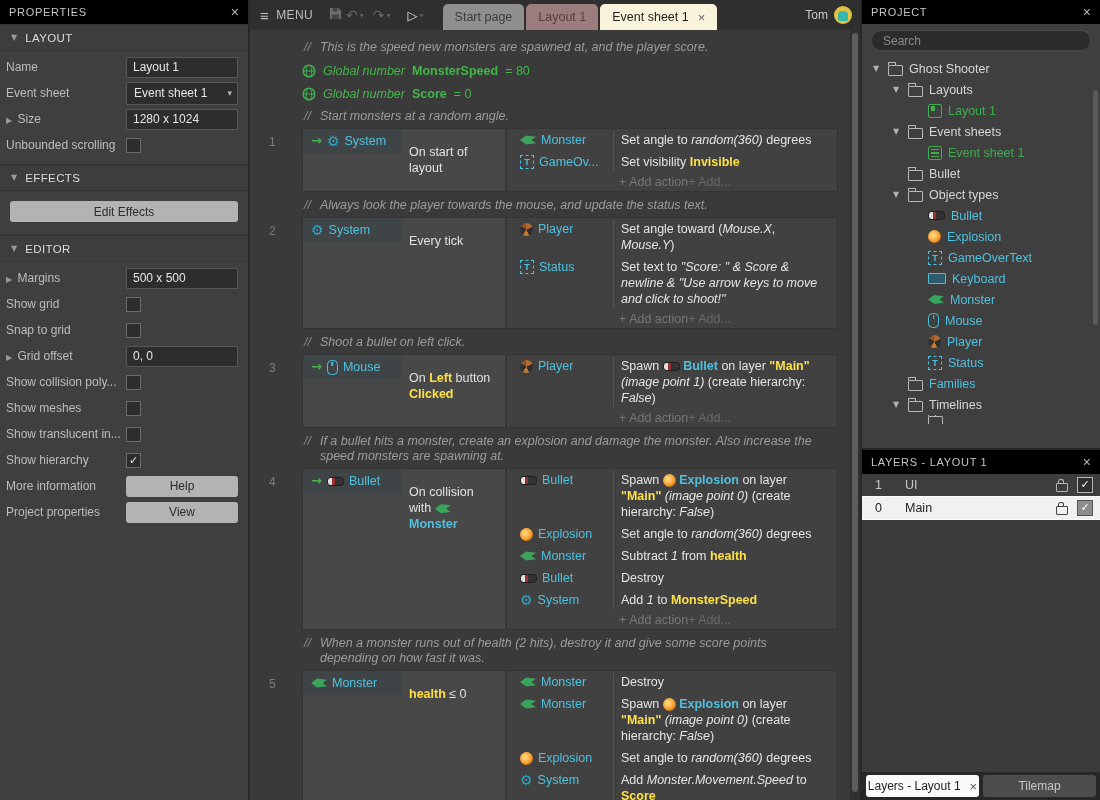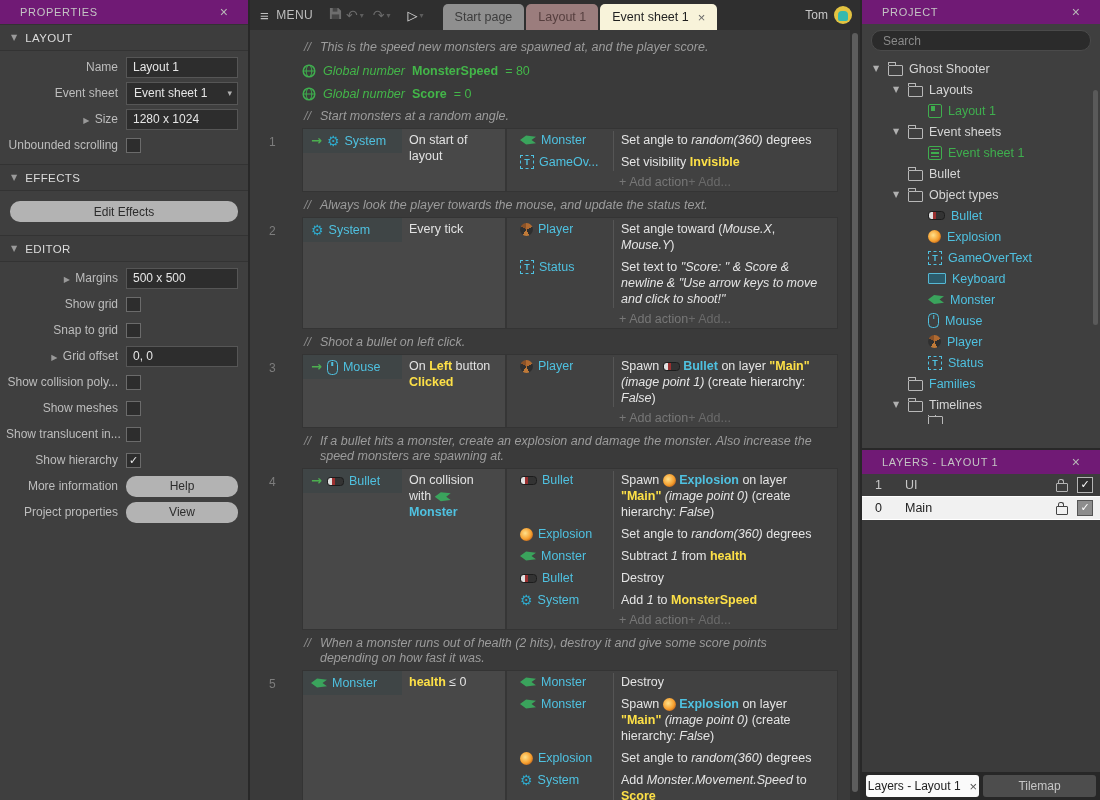--- a/index.html
+++ b/index.html
@@ -1,38 +1,38 @@
 <!DOCTYPE html>
 <html><head>
 <meta charset="utf-8">
 <style>
   html,body{margin:0;padding:0;background:#262626}
   .app{width:1100px;height:800px;display:flex;background:#3a3a3a;font-family:"Liberation Sans",sans-serif;overflow:hidden;position:relative;user-select:none}
   .sym{font-family:"DejaVu Sans",sans-serif}
   
   .lpanel{width:248px;flex:none;background:#3f3f3f;border-right:2px solid #282828;display:flex;flex-direction:column;overflow:hidden}
   .rpanel{width:238px;flex:none;background:#3f3f3f;border-left:2px solid #282828;display:flex;flex-direction:column;position:relative;overflow:hidden}
-  .phead{height:24px;flex:none;display:flex;align-items:center;padding:0 20px;background:#701a75}
+  .phead{height:24px;flex:none;display:flex;align-items:center;padding:0 9px;background:#000000}
   .ptitle{flex:1;font-size:11px;letter-spacing:.7px;color:#c4c4c4}
   .pclose{color:#b8b8b8;font-size:14px;line-height:14px;cursor:default}
   
   .props-body{flex:1;overflow:hidden}
   .sec-header{height:25px;display:flex;align-items:center;gap:8px;padding:0 11px;border-top:1px solid #333;border-bottom:1px solid #333;background:#3d3d3d}
   .tri{color:#9a9a9a;font-size:8px}
   .sec-title{color:#dcdcdc;font-size:11.5px;letter-spacing:.4px}
   .sec-body{padding:3px 0 6px}
   .prop-row{display:flex;align-items:center;min-height:26px;padding:0 10px 0 6px}
-  .prop-label{flex:1;text-align:right;color:#bdbdbd;font-size:12px;padding-right:8px;white-space:nowrap;overflow:hidden}
+  .prop-label{flex:1;color:#bdbdbd;font-size:12px;padding-right:8px;white-space:nowrap;overflow:hidden}
   .exp{font-size:8px;color:#999;margin-right:2px}
   .prop-field{width:112px;flex:none;display:flex;align-items:center}
   .prop-input{width:100%;height:19px;background:#2d2d2d;border:1px solid #565656;color:#e6e6e6;font-size:12px;padding:0 6px;font-family:inherit;box-sizing:content-box}
   .prop-select{width:100%;height:21px;background:#2d2d2d;border:1px solid #565656;color:#e6e6e6;font-size:12px;padding:0 5px 0 7px;display:flex;align-items:center;justify-content:space-between}
   .chev{color:#b0b0b0;font-size:9px}
   .prop-check{width:13px;height:13px;background:#2d2d2d;border:1px solid #6b6b6b;color:#ececec;font-size:11px;line-height:13px;text-align:center}
-  .c3-btn{height:21px;background:#b3b3b3;border:none;color:#2c2c2c;font-size:12px;font-family:inherit;border-radius:10px;width:100%;padding:0}
+  .c3-btn{height:21px;background:#b3b3b3;border:none;color:#2c2c2c;font-size:12px;font-family:inherit;border-radius:3px;width:100%;padding:0}
   .prop-wide{padding:7px 10px}
   
   .center{flex:1;display:flex;flex-direction:column;min-width:0}
   .toolbar{height:30px;flex:none;background:#2f2f2f;display:flex;align-items:center;padding:0 6px 0 10px}
   .menu-btn{display:flex;align-items:center;gap:7px;color:#bfbfbf;font-size:12px;letter-spacing:.4px;margin-right:14px}
   .hamb{font-size:15px;color:#bfbfbf}
   .tb-ico{color:#6a6a6a;font-size:14px;margin:0 2px}
   .caret{color:#5d5d5d;font-size:8px;margin-right:7px}
   .play{color:#e0e0e0;margin-left:10px;font-size:13px}
   .tabs{display:flex;align-self:flex-end;height:26px;margin-left:12px}
@@ -53,21 +53,21 @@
   .cmt{display:flex;gap:9px;color:#9c9c9c;font-style:italic;margin:4px 2px;line-height:15px;padding-right:14px}
   .cmt-slash{color:#8b8b8b;flex:none}
   .gvar{display:flex;align-items:center;gap:7px;height:23px;color:#43b649}
   .gv-prefix{font-style:italic}
   .gv-name{font-weight:bold}
   .event{position:relative;margin:2px 0 6px}
   .ev-num{position:absolute;left:-33px;top:6px;color:#7d7d7d;font-size:12px}
   .ev-block{display:flex;align-items:stretch;background:#404040;border:1px solid #343434}
   .cond-area{width:202px;flex:none;display:flex;align-items:flex-start;background:#484848;border-right:2px solid #363636}
   .cond-obj{width:99px;flex:none;display:flex;align-items:center;gap:5px;padding:4px 3px 4px 8px;background:#3f4546;box-sizing:border-box;min-height:22px}
-  .cond-text{flex:1;padding:3px 7px;color:#e2e2e2}
+  .cond-text{flex:1;padding:15px 7px;color:#e2e2e2}
   .obj-name{color:#4fc1e0;white-space:nowrap;overflow:hidden;text-overflow:ellipsis}
   .trig-arrow{color:#4caf50;font-weight:bold;font-size:13px;flex:none}
   .act-area{flex:1;display:flex;flex-direction:column;background:#414141;min-width:0}
   .act-rows{position:relative}
   .act-rows::before{content:"";position:absolute;left:106px;top:2px;bottom:2px;width:1px;background:#555}
   .act-row{display:flex;align-items:flex-start;padding:3px 0}
   .act-obj{width:106px;flex:none;display:flex;align-items:center;gap:5px;padding:0 3px 0 13px;box-sizing:border-box}
   .act-text{flex:1;padding:0 8px;color:#e4e4e4;min-width:0}
   .act-footer{display:flex;justify-content:center;align-items:center;height:17px;margin-top:auto;padding:0 7px 1px 13px}
   .add-action{color:#777}

